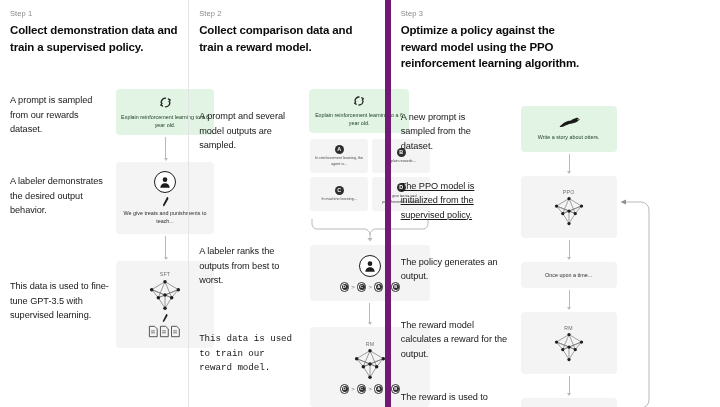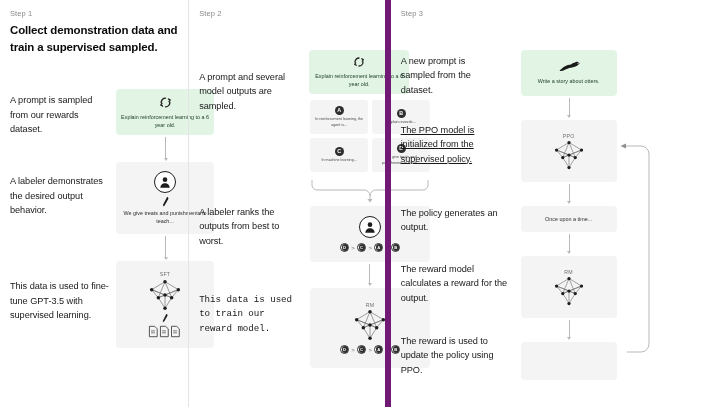--- a/index.html
+++ b/index.html
@@ -183,21 +183,21 @@
     background: #ffffff;
   }
 </style>
 </head>
 <body>
 
 <div id="diagram">
 
   <div class="step-col c1">
     <div class="step-label">Step 1</div>
-    <div class="step-title">Collect demonstration data and train a supervised sampled.</div>
+    <div class="step-title">Collect demonstration data and train a supervised policy.</div>
 
     <div class="body-grid">
 
       <div class="caption" style="top:32px; left:0; width:96px;">A prompt is sampled from our rewards dataset.</div>
       <div class="caption" style="top:113px; left:0; width:100px;">A labeler demonstrates the desired output behavior.</div>
       <div class="caption" style="top:218px; left:0; width:100px;">This data is used to fine-tune GPT-3.5 with supervised learning.</div>
 
       <div class="viz card green" style="top:28px; left:106px; width:98px; height:46px;">
         <span style="margin-bottom:4px;">
           <svg width="13" height="13" viewBox="0 0 24 24" fill="none" stroke="#1f1f1f" stroke-width="2.6" stroke-linecap="round">
@@ -270,20 +270,21 @@
               <path d="M5.5 9h6M5.5 12h6M22.5 9h6M22.5 12h6M39.5 9h6M39.5 12h6" stroke-width="1"></path>
             </g>
           </svg>
         </span>
       </div>
     </div>
   </div>
 
   <div class="step-col c2">
     <div class="step-label">Step 2</div>
+    <div class="step-title">Collect comparison data and train a reward model.</div>
 
     <div class="body-grid">
 
       <div class="caption" style="top:48px; left:0; width:94px;">A prompt and several model outputs are sampled.</div>
       <div class="caption" style="top:183px; left:0; width:104px;">A labeler ranks the outputs from best to worst.</div>
       <div class="caption" style="top:271px; left:0; width:100px;font-family:Liberation Mono, monospace;">This data is used to train our reward model.</div>
 
       <div class="viz card green" style="top:28px; left:110px; width:100px; height:44px;">
         <span style="margin-bottom:4px;">
           <svg width="12" height="12" viewBox="0 0 24 24" fill="none" stroke="#1f1f1f" stroke-width="2.6" stroke-linecap="round">
@@ -391,26 +392,27 @@
           <span class="badge-ring">
               <span class="inner">B</span>
             </span>
         </div>
       </div>
     </div>
   </div>
 
   <div class="step-col c3">
     <div class="step-label">Step 3</div>
+    <div class="step-title">Optimize a policy against the reward model using the PPO reinforcement learning algorithm.</div>
 
     <div class="body-grid">
 
       <div class="caption" style="top:32px; left:0; width:96px;">A new prompt is sampled from the dataset.</div>
       <div class="caption" style="top:101px; left:0; width:110px;text-decoration:underline;">The PPO model is initialized from the supervised policy.</div>
-      <div class="caption" style="top:184px; left:0; width:110px;">The policy generates an output.</div>
+      <div class="caption" style="top:177px; left:0; width:110px;">The policy generates an output.</div>
       <div class="caption" style="top:240px; left:0; width:108px;">The reward model calculates a reward for the output.</div>
       <div class="caption" style="top:312px; left:0; width:108px;">The reward is used to update the policy using PPO.</div>
 
       <div class="viz card green" style="top:28px; left:120px; width:96px; height:46px;">
         <span style="margin-bottom:4px;">
           <svg width="26" height="13" viewBox="0 0 52 26" fill="#1a1a1a">
             <path d="M46 6c-2-3-6-3-8-1-3 .5-6 2-8 4-4 .4-9 1.6-13 4-4 2.4-8 6-10 9 3 .5 7-.5 10-2 4-2 8-4 13-4.6 5-.6 11-2.4 14-5.4 2-2 3.5-2.6 3-4z"></path>
             <circle cx="44" cy="6.5" r="1.1" fill="#fff"></circle>
           </svg>
         </span>

